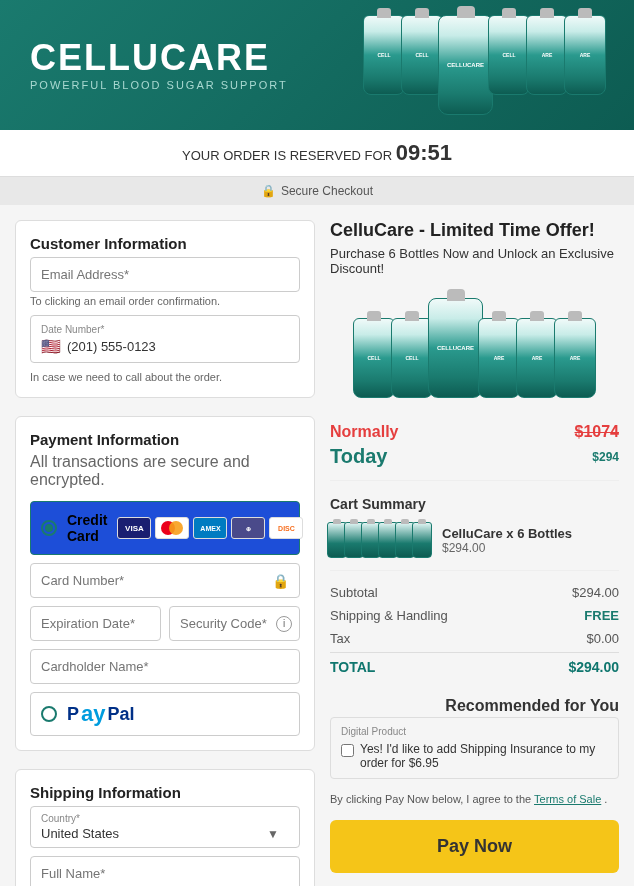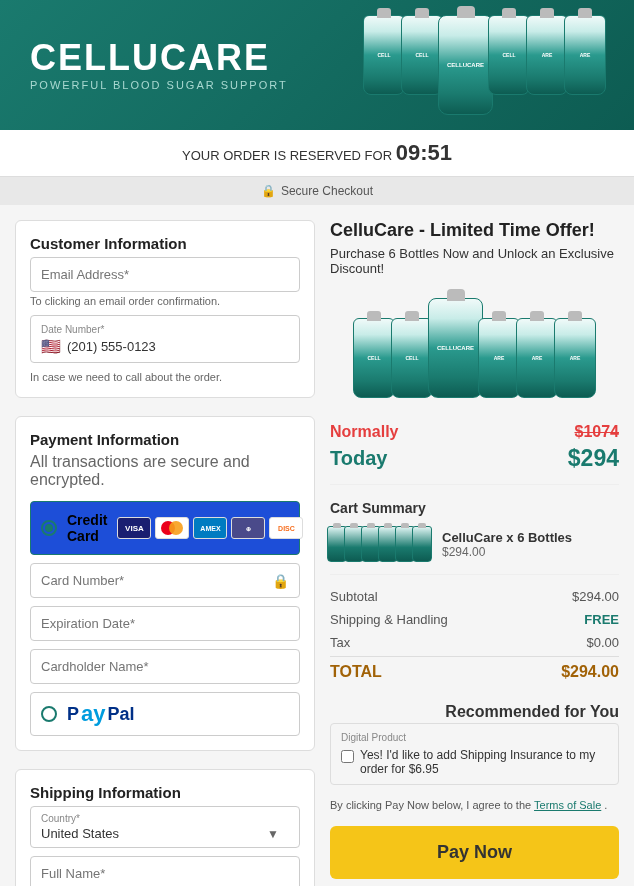--- a/index.html
+++ b/index.html
@@ -376,21 +376,21 @@
       font-weight: bold;
       color: #e53e3e;
       text-decoration: line-through;
     }
     .today-label {
       font-size: 20px;
       font-weight: bold;
       color: #1a7a6e;
     }
     .today-price {
-      font-size: 23px;
+      font-size: 12px;
       font-weight: bold;
       color: #1a7a6e;
     }
 
     .cart-summary { margin-top: 15px; }
     .cart-title { font-size: 14px; font-weight: bold; color: #333; margin-bottom: 10px; }
 
     .cart-item {
       display: flex;
       align-items: center;
@@ -430,22 +430,22 @@
     .summary-rows { }
     .summary-row {
       display: flex;
       justify-content: space-between;
       padding: 4px 0;
       font-size: 13px;
       color: #555;
     }
     .summary-row.total {
       font-weight: bold;
-      color: #a16207;
-      font-size: 16px;
+      color: #0f766e;
+      font-size: 14px;
       border-top: 1px solid #ddd;
       padding-top: 6px;
       margin-top: 2px;
     }
     .free-text { color: #1a7a6e; font-weight: bold; }
 
     .recommended-section { margin-top: 18px; }
     .rec-title { font-size: 16px; font-weight: bold; color: #333; margin-bottom: 2px; text-align: right; }
 
     .digital-product-box {
@@ -587,20 +587,24 @@
       </div>
 
       <div class="input-wrap-rel input-group">
         <input class="input-field" type="text" style="padding-right: 32px;" placeholder="Card Number*">
         <span class="lock-icon-input">🔒</span>
       </div>
 
       <div class="expiry-security input-group">
         <div>
           <input class="input-field" type="text" placeholder="Expiration Date*" style="">
+        </div>
+        <div class="sec-wrap">
+          <input class="input-field" type="text" style="padding-right: 28px;" placeholder="Security Code*">
+          <span class="sec-info info-icon">i</span>
         </div>
       </div>
 
       <div class="input-group">
         <input class="input-field" type="text" placeholder="Cardholder Name*" style="">
       </div>
 
       <div class="paypal-option">
         <div class="radio-btn"></div>
         <div style="display:flex;align-items:center;gap:2px;">

